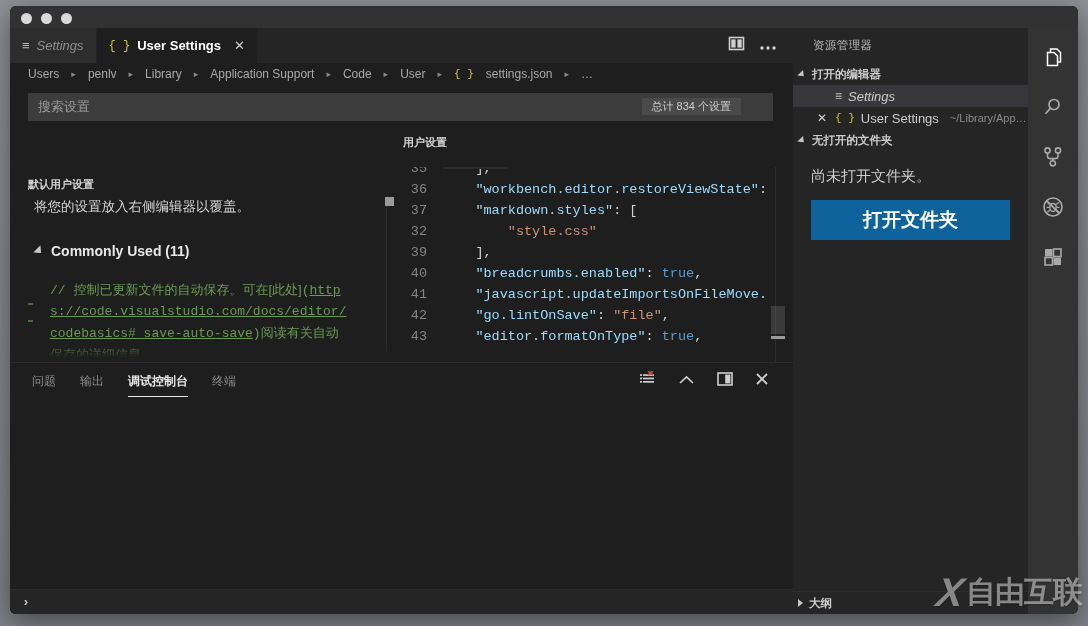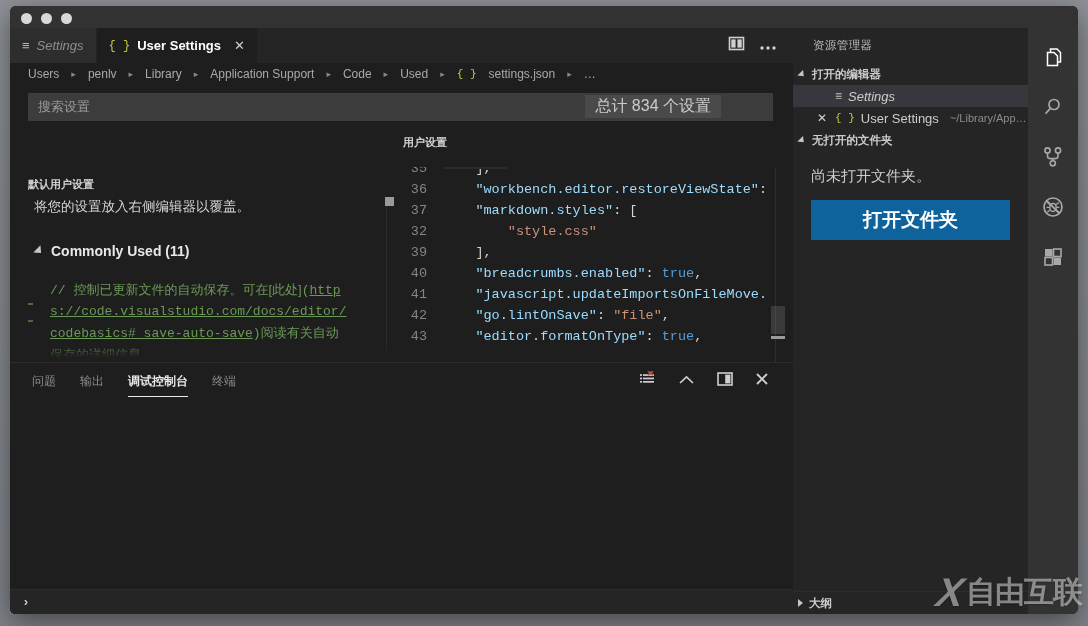--- a/index.html
+++ b/index.html
@@ -164,25 +164,25 @@
     width: 745px;
     gap: 12px;
   }
   #search-input-txt {
     font-size: 13px;
     color: #9c9c9c;
     padding-left: 10px;
     flex: 1 1 auto;
   }
   #settings-count {
-    font-size: 16px;
+    font-size: 11px;
     color: #cccccc;
     background: #4a4a4a;
     padding: 1px 10px;
-    margin-right: 52px;
+    margin-right: 32px;
     white-space: nowrap;
   }
 
   #settings-cols {
     flex: 1 1 auto;
     display: flex;
     min-height: 0;
     margin-top: 14px;
   }
   .col-title {
@@ -613,21 +613,21 @@
           <span class="crumb">Users</span>
           <span class="crumb-sep">▸</span>
           <span class="crumb">penlv</span>
           <span class="crumb-sep">▸</span>
           <span class="crumb">Library</span>
           <span class="crumb-sep">▸</span>
           <span class="crumb">Application Support</span>
           <span class="crumb-sep">▸</span>
           <span class="crumb">Code</span>
           <span class="crumb-sep">▸</span>
-          <span class="crumb">Used</span>
+          <span class="crumb">User</span>
           <span class="crumb-sep">▸</span>
           <span class="crumb-json-icon">{&nbsp;}</span>
           <span class="crumb">settings.json</span>
           <span class="crumb-sep">▸</span>
           <span class="crumb">…</span>
         </div>
 
         <div id="settings-editor">
 
           <div id="search-row">

